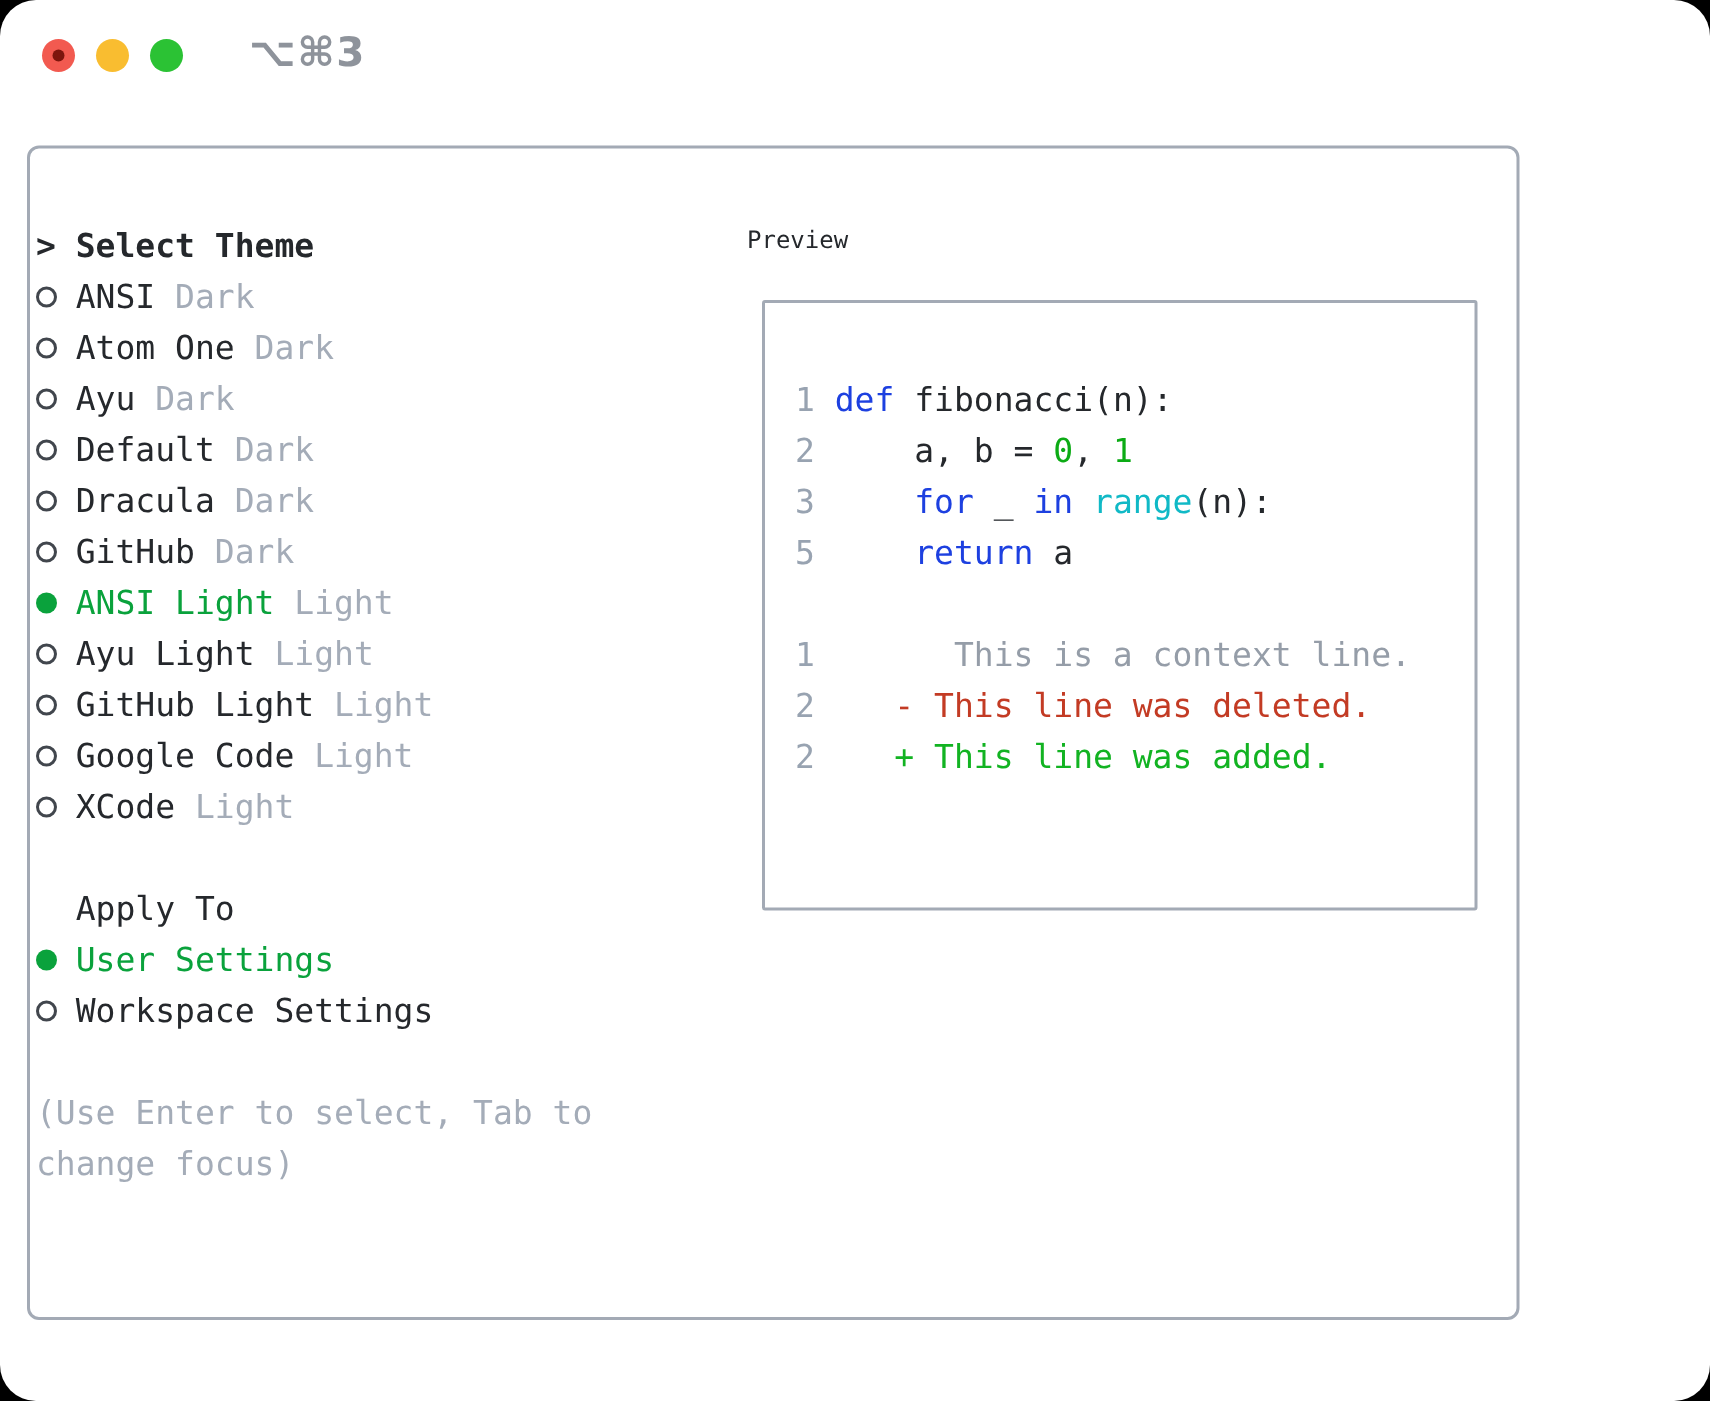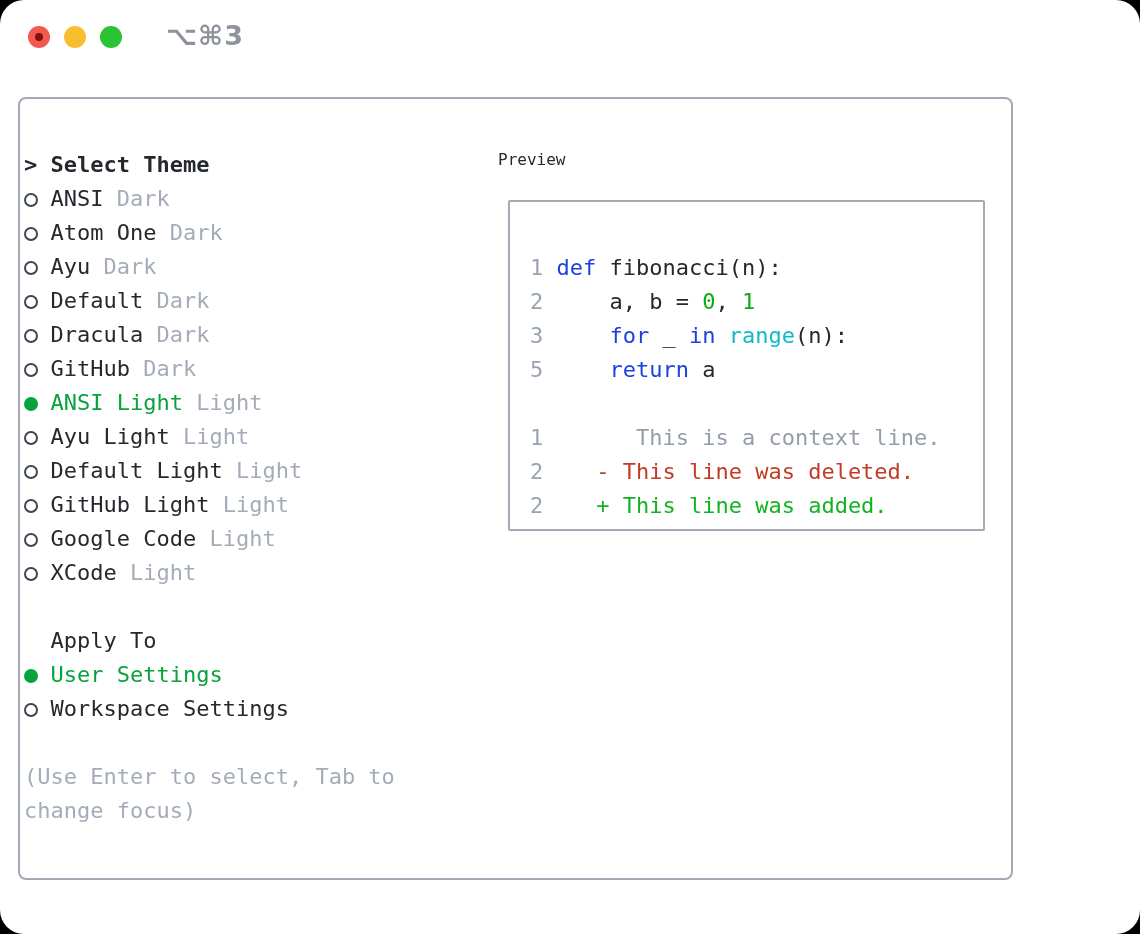--- a/index.html
+++ b/index.html
@@ -28,21 +28,21 @@
          border:2px solid var(--c-radio-outline);background:transparent;margin-bottom:1px;vertical-align:middle;}
   .selected .radio{border:none;background:var(--c-accent);}
   .t-label{color:var(--c-text);text-align:center;}
   .selected .t-label{color:var(--c-accent);}
   .t-variant{color:var(--c-secondary);margin-left:1ch;}
   .apply-hdr{margin-top:34px;}
   .apply-hdr .hdr2{font-weight:normal;color:var(--c-text);}
   .hint{margin-top:34px;width:30ch;color:var(--c-secondary);white-space:normal;}
   
   .preview-title{position:absolute;left:498px;top:150px;font-size:16px;font-weight:normal;color:var(--c-text);}
-  .preview-box{position:absolute;left:508px;top:200px;width:477px;height:331px;box-sizing:border-box;
+  .preview-box{position:absolute;left:508px;top:200px;width:477px;height:407px;box-sizing:border-box;
                border:2px solid var(--c-border);border-radius:2px;background:#fff;overflow:hidden;padding-left:40px;}
   .code{position:absolute;left:0;top:0;right:0;bottom:0;padding:49px 0 0 20px;
         font-size:22px;line-height:34px;}
   .pline{height:34px;white-space:pre;}
   .lnum{display:inline-block;width:2ch;color:var(--c-gutter);}
   .tok.pl{color:var(--c-text);}
   .tok.kw{color:var(--c-keyword);}
   .tok.builtin{color:var(--c-builtin);}
   .tok.num{color:var(--c-number);}
   .tok.ctx{color:var(--c-context);}
@@ -69,21 +69,20 @@
     <div class="row"><span class="gutter hdr-prefix">&gt;</span><span class="hdr-label">Select Theme</span></div>
     <div id="theme-list">
         <div class="row"><span class="gutter"><span class="radio"></span></span><span class="t-label">ANSI</span><span class="t-variant">Dark</span></div>
         <div class="row"><span class="gutter"><span class="radio"></span></span><span class="t-label">Atom One</span><span class="t-variant">Dark</span></div>
         <div class="row"><span class="gutter"><span class="radio"></span></span><span class="t-label">Ayu</span><span class="t-variant">Dark</span></div>
         <div class="row"><span class="gutter"><span class="radio"></span></span><span class="t-label">Default</span><span class="t-variant">Dark</span></div>
         <div class="row"><span class="gutter"><span class="radio"></span></span><span class="t-label">Dracula</span><span class="t-variant">Dark</span></div>
         <div class="row"><span class="gutter"><span class="radio"></span></span><span class="t-label">GitHub</span><span class="t-variant">Dark</span></div>
         <div class="row selected"><span class="gutter"><span class="radio"></span></span><span class="t-label">ANSI Light</span><span class="t-variant">Light</span></div>
         <div class="row"><span class="gutter"><span class="radio"></span></span><span class="t-label">Ayu Light</span><span class="t-variant">Light</span></div>
-        <div class="row"><span class="gutter"><span class="radio"></span></span><span class="t-label">Default Light</span><span class="t-variant">Light</span></div>
         <div class="row"><span class="gutter"><span class="radio"></span></span><span class="t-label">GitHub Light</span><span class="t-variant">Light</span></div>
         <div class="row"><span class="gutter"><span class="radio"></span></span><span class="t-label">Google Code</span><span class="t-variant">Light</span></div>
         <div class="row"><span class="gutter"><span class="radio"></span></span><span class="t-label">XCode</span><span class="t-variant">Light</span></div>
       </div>
     <div class="row apply-hdr"><span class="gutter"></span><span class="hdr2">Apply To</span></div>
     <div id="apply-list">
         <div class="row selected"><span class="gutter"><span class="radio"></span></span><span class="t-label">User Settings</span></div>
         <div class="row"><span class="gutter"><span class="radio"></span></span><span class="t-label">Workspace Settings</span></div>
       </div>
     <div class="hint">(Use Enter to select, Tab to change focus)</div>

